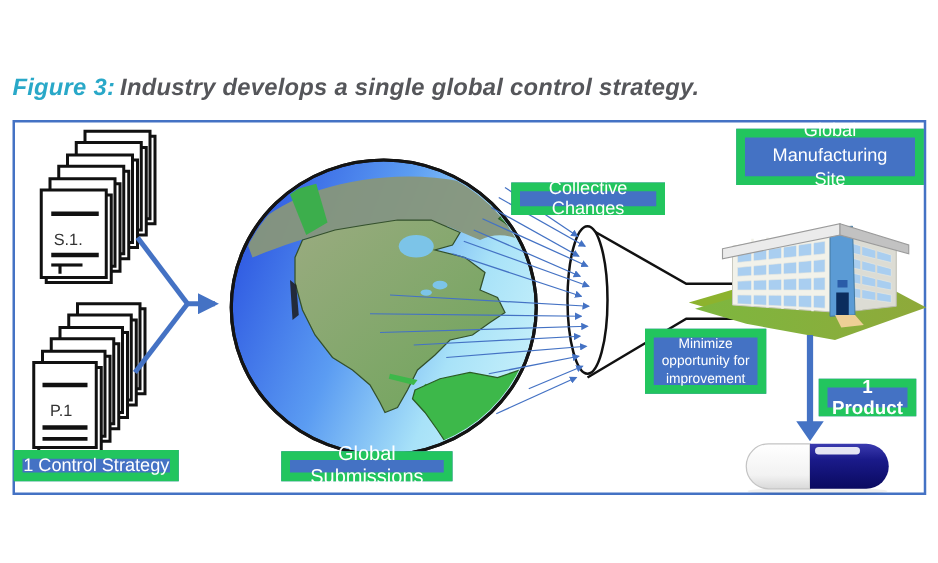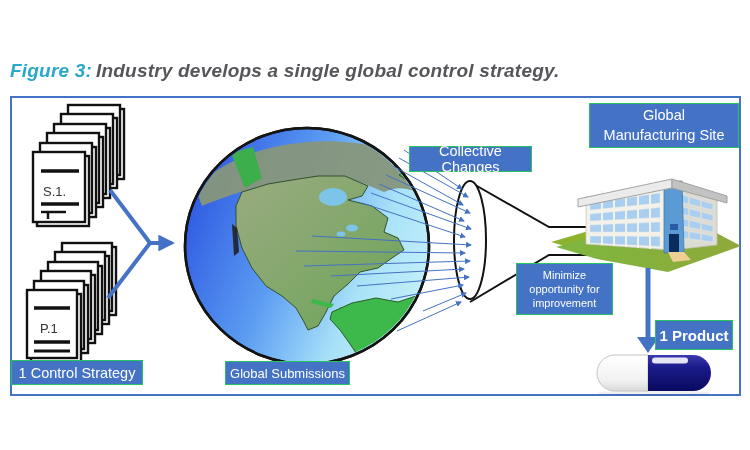--- a/index.html
+++ b/index.html
@@ -12,30 +12,30 @@
     font-size:19px;font-weight:bold;color:#55565A;letter-spacing:.2px;font-style:italic;
   }
   .caption .fig{color:#29A8C8;margin-right:4px;}
   .frame{
     position:absolute;left:10px;top:96px;width:731px;height:300px;
     border:2px solid #4472C4;box-sizing:border-box;background:transparent;z-index:0;
   }
   svg.art{position:absolute;left:0;top:0;z-index:1;}
   .lbl{
     position:absolute;z-index:2;background:#4472C4;color:#ffffff;
-    border:1px solid #22c55e;box-sizing:border-box;
+    border:7px solid #22c55e;box-sizing:border-box;
     display:flex;align-items:center;justify-content:center;text-align:center;
     font-family:"Liberation Sans",sans-serif;
   }
   #lbl-cs{left:11px;top:360px;width:132px;height:25px;font-size:14.5px;}
-  #lbl-gs{left:225px;top:361px;width:125px;height:24px;font-size:13px;}
+  #lbl-gs{left:225px;top:361px;width:137px;height:24px;font-size:16px;}
   #lbl-cc{left:409px;top:146px;width:123px;height:26px;font-size:14.5px;}
   #lbl-gms{left:589px;top:103px;width:150px;height:45px;font-size:14.5px;line-height:1.35;padding:0 8px;}
   #lbl-min{left:516px;top:263px;width:97px;height:52px;font-size:11px;line-height:1.3;padding:0 2px;}
-  #lbl-prod{left:655px;top:320px;width:78px;height:30px;font-size:15px;font-weight:bold;}
+  #lbl-prod{left:655px;top:303px;width:78px;height:30px;font-size:15px;font-weight:bold;}
   .doc-code{font-family:"Liberation Sans",sans-serif;}
 </style>
 </head>
 <body>
 
 <div class="caption">
   <span class="fig">Figure 3:</span><span>Industry develops a single global control strategy.</span>
 </div>
 
 <div class="frame"></div>

